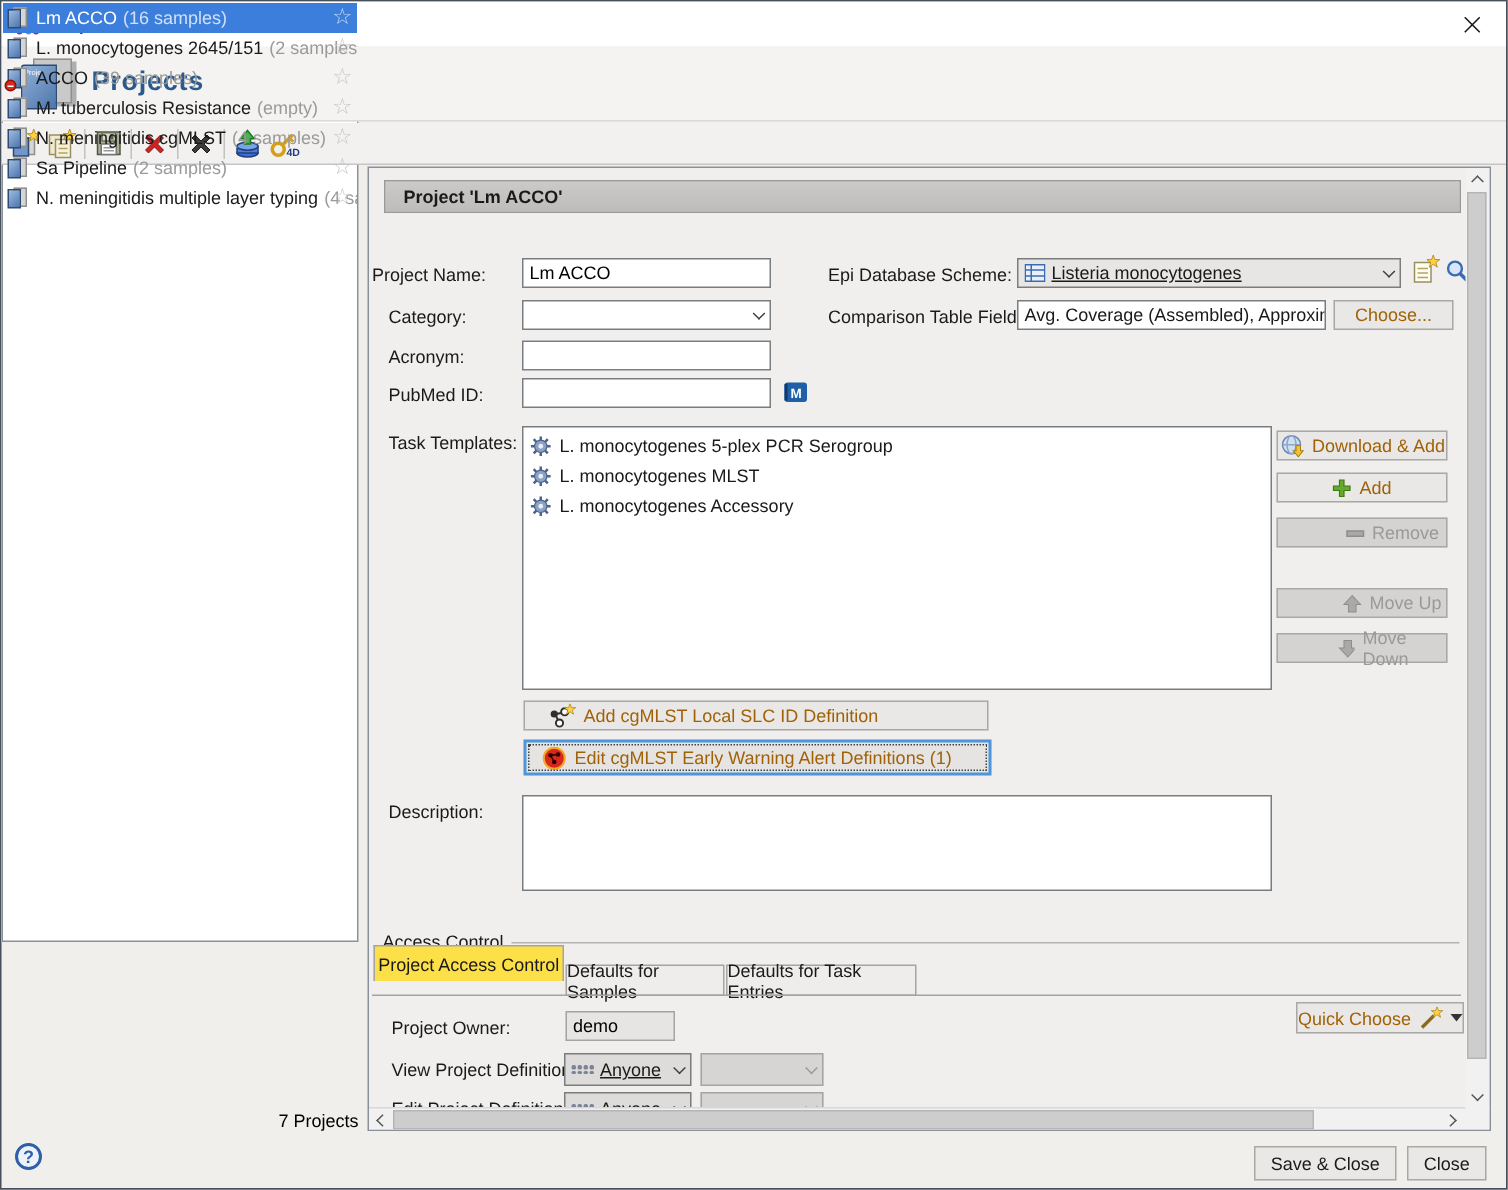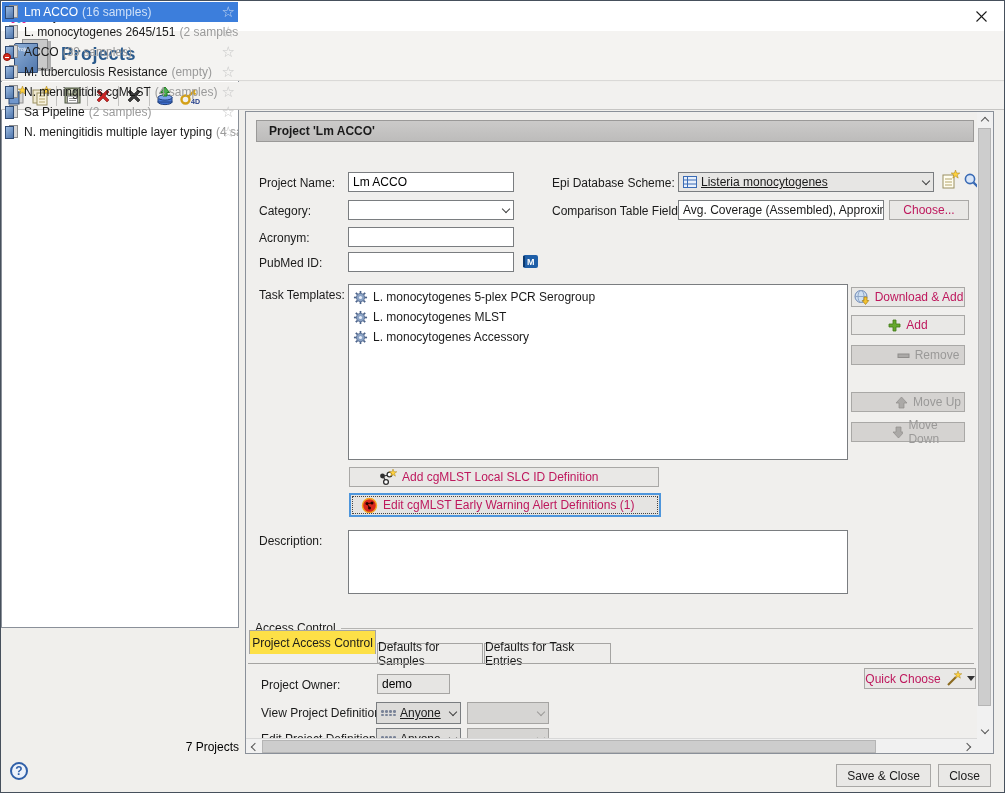--- a/index.html
+++ b/index.html
@@ -45,21 +45,21 @@
   
   #main{left:244px;top:110px;width:749px;height:643px;background:#F0EFED;border:1px solid #8A9099;overflow:hidden;}
   #panel-hdr{left:10px;top:8px;width:718px;height:22px;background:linear-gradient(#CBCAC9,#BDBCBB);border:1px solid #9A9998;display:flex;align-items:center;padding-left:12px;font-weight:bold;}
   .lbl{white-space:nowrap;}
   .txt{height:20px;border:1px solid #7A7D80;padding:0 4px;background:#fff;font-size:12px;}
   .combo{height:20px;border:1px solid #7A7D80;background:#fff;display:flex;align-items:center;padding:0 4px;gap:4px;}
   .combo.gray{background:#E7E6E4;text-decoration:underline;}
   .combo.dis{background:#D6D5D3;border-color:#A5A4A2;}
   .chev{width:6px;height:6px;border-right:1.2px solid #404040;border-bottom:1.2px solid #404040;transform:rotate(45deg);margin-left:auto;margin-top:-3px;}
   .dis .chev{border-color:#9B9A98;}
-  .btn{border:1px solid #A9A8A6;background:#E9E8E6;display:flex;align-items:center;justify-content:center;gap:5px;font-size:12px;color:#be185d;}
+  .btn{border:1px solid #A9A8A6;background:#E9E8E6;display:flex;align-items:center;justify-content:center;gap:5px;font-size:12px;color:#a16207;}
   .btn.disabled{background:#D5D3D1;color:#9A9998;padding-left:40px;}
   #edit-alerts-btn{border:2px solid #4E96DC;outline:1px dotted #444;outline-offset:-4px;background:#E5E4E2;}
   #tt-list{left:102px;top:172px;width:500px;height:176px;background:#fff;border:1px solid #7A7D80;padding-top:2px;}
   .titem{height:20px;display:flex;align-items:center;gap:5px;padding-left:4px;}
   textarea.desc{border:1px solid #7A7D80;background:#fff;resize:none;}
 
   
   #ac-label{left:9px;top:509px;}
   #ac-line{left:95px;top:516px;width:632px;height:1px;background:#B5B4B2;}
   .tab{position:absolute;height:21px;top:531px;border:1px solid #A5A4A2;background:#EEEDEB;display:flex;align-items:center;justify-content:center;}
@@ -262,21 +262,21 @@
       <span class="nm">N. meningitidis multiple layer typing</span>
       <span class="cnt">(4 samples)</span>
       <span class="star">☆</span>
     </div>
   </div>
   <span id="proj-count" class="abs">7 Projects</span>
 
   <div id="main" class="abs">
     <div id="panel-hdr" class="abs">Project 'Lm ACCO'</div>
 
-    <span class="lbl abs" style="left:13px;top:64px">Project Name:</span>
+    <span class="lbl abs" style="left:2px;top:64px">Project Name:</span>
     <input class="txt abs" style="left: 102px; top: 60px; width: 166px;" value="Lm ACCO">
 
     <span class="lbl abs" style="left:13px;top:92px">Category:</span>
     <div class="combo abs" style="left:102px;top:88px;width:166px">
       <span></span>
         <span class="chev"></span>
     </div>
 
     <span class="lbl abs" style="left:13px;top:119px">Acronym:</span>
     <input class="txt abs" style="left: 102px; top: 115px; width: 166px;" value="">
@@ -371,21 +371,21 @@
         </svg>
       <span>Move Up</span>
     </div>
     <div class="btn disabled abs" style="left:605px;top:310px;width:114px;height:20px">
       <svg width="13" height="13">
           <path d="M6.5 12 L1 6 H4 V1 H9 V6 H12 Z" fill="#ABA9A7" stroke="#8F8D8B" stroke-width="0.7"></path>
         </svg>
       <span>Move Down</span>
     </div>
 
-    <div class="btn abs" style="left:103px;top:355px;width:310px;height:20px;justify-content:flex-start;padding-left:28px">
+    <div class="btn abs" style="left:103px;top:355px;width:310px;height:20px;justify-content:flex-start;padding-left:15px">
       <svg width="19" height="17">
           <line x1="5" y1="7" x2="12" y2="6" stroke="#2F2F2F" stroke-width="1.2"></line>
           <line x1="5" y1="7" x2="8" y2="13" stroke="#2F2F2F" stroke-width="1.2"></line>
           <circle cx="4.5" cy="7" r="2.4" fill="#2F2F2F"></circle>
           <circle cx="11.5" cy="5.5" r="2.4" fill="#fff" stroke="#2F2F2F" stroke-width="1.3"></circle>
           <circle cx="8" cy="13" r="2.4" fill="#fff" stroke="#2F2F2F" stroke-width="1.3"></circle>
           <use href="#ic-star" x="11" y="0" width="8" height="8"></use>
         </svg>
       <span>Add cgMLST Local SLC ID Definition</span>
     </div>

